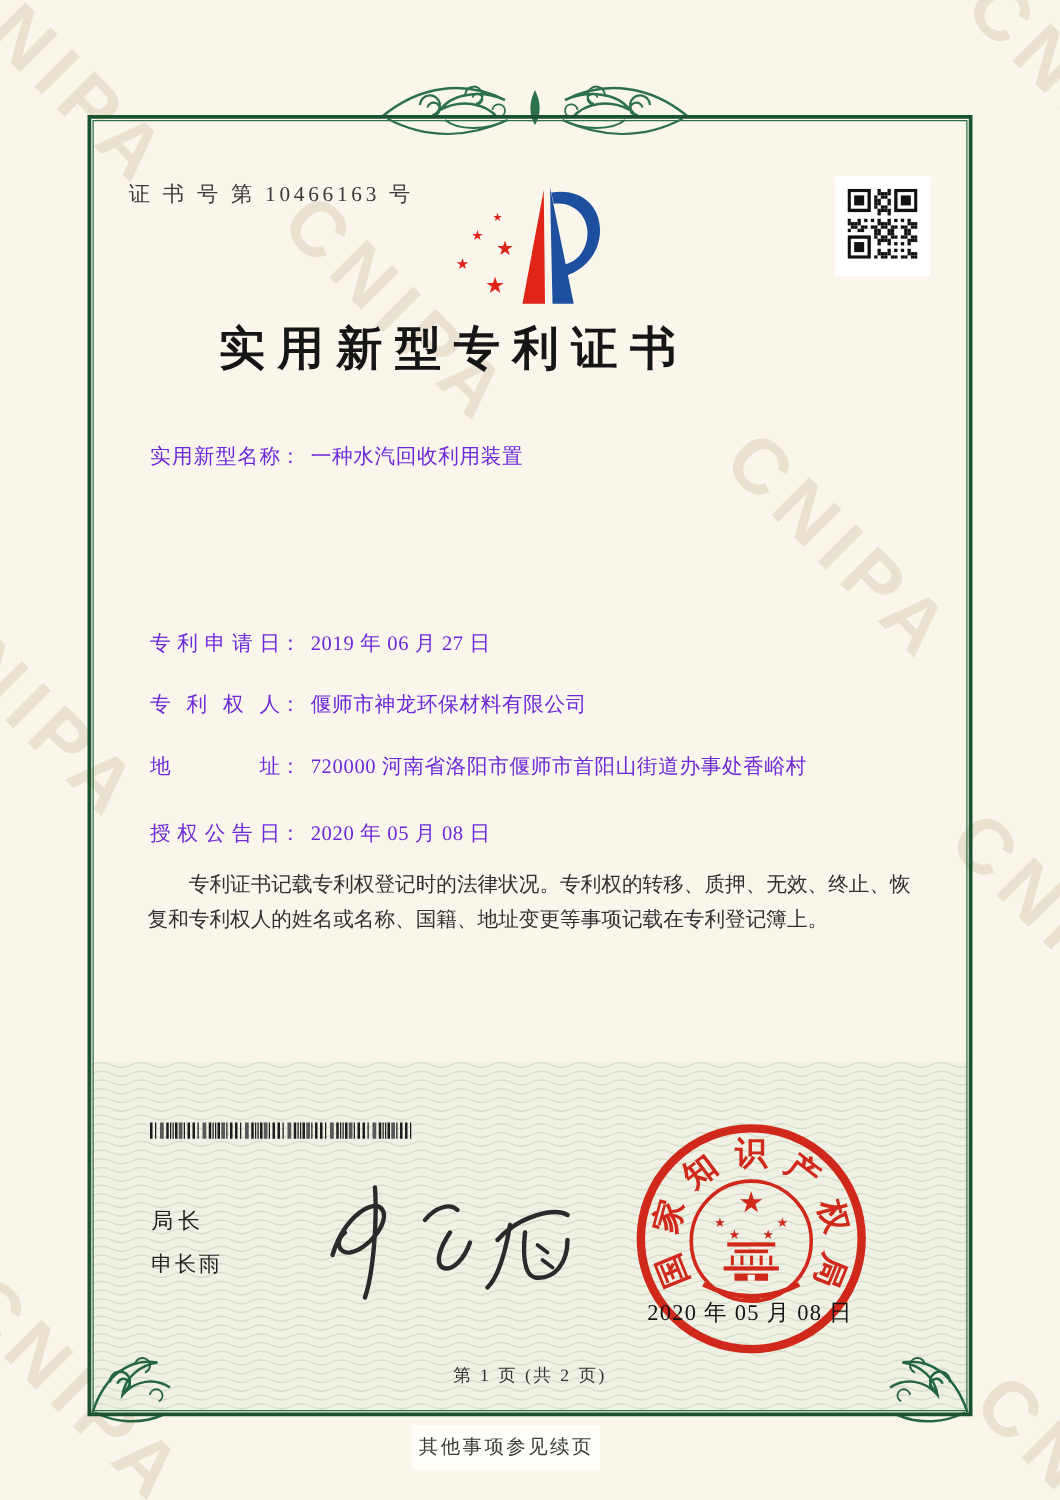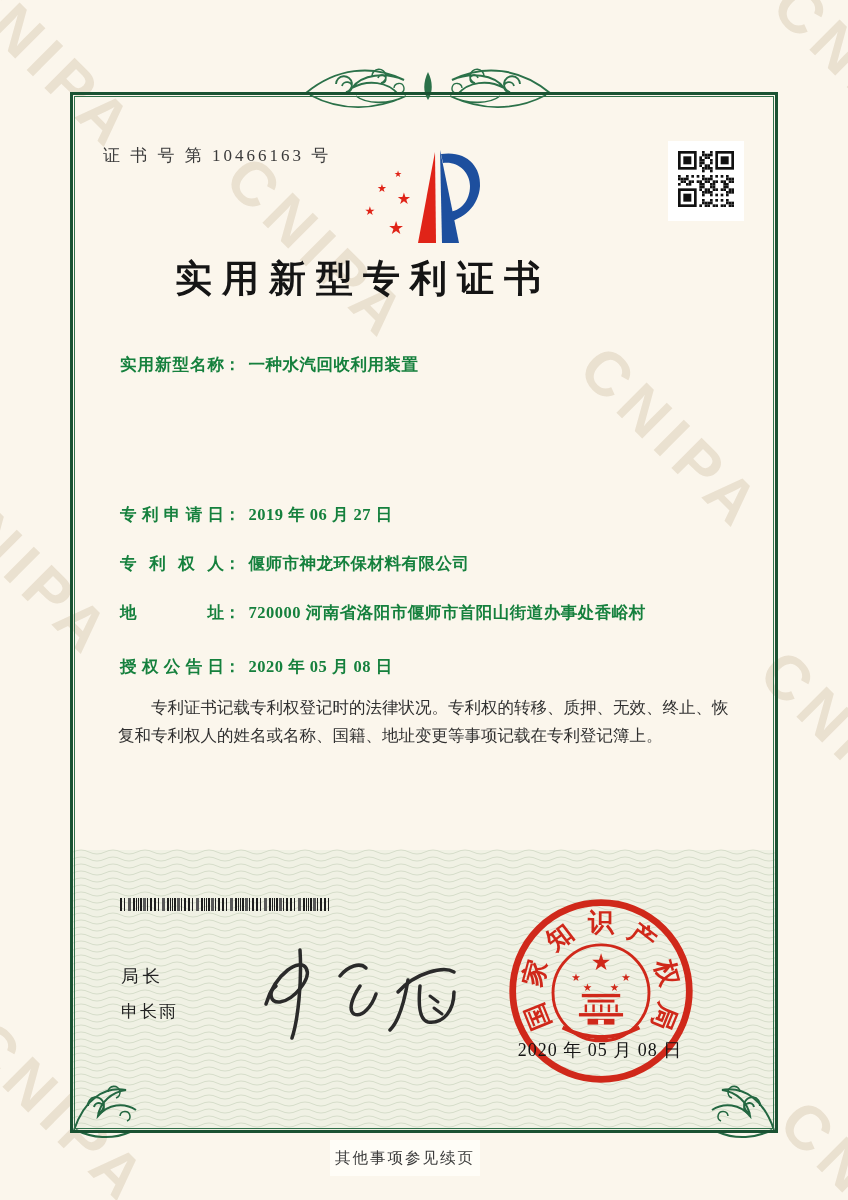--- a/index.html
+++ b/index.html
@@ -16,21 +16,21 @@
          border:3px solid #1a5232;z-index:2;pointer-events:none;}
   .frame-inner{position:absolute;left:1px;top:1px;right:1px;bottom:1px;border:1px solid #2f6f49;}
   
   .content{position:absolute;left:0;top:0;width:100%;height:100%;z-index:3;}
   .cert-no{position:absolute;left:103px;top:144px;font-size:17px;letter-spacing:3px;color:#3a3a3a;}
   .logo{position:absolute;left:352px;top:142px;}
   .qr-box{position:absolute;left:668px;top:141px;width:76px;height:80px;background:#ffffff;}
   .qr-box svg{position:absolute;left:10px;top:10px;}
   .title{position:absolute;left:70px;top:254px;width:576px;text-align:center;font-size:37px;
          font-weight:bold;letter-spacing:10px;text-indent:10px;color:#151515;}
-  .field-row{position:absolute;left:120px;width:640px;font-size:16.5px;color:#15803d;font-weight:bold;}
+  .field-row{position:absolute;left:120px;width:640px;font-size:16.5px;color:#6d28d9;}
   .f-label{display:inline-block;width:104px;text-align:justify;text-align-last:justify;}
   .f-colon{display:inline-block;margin-right:8px;}
   .f-value{letter-spacing:0.5px;}
   .pair2{position:absolute;left:265px;top:0;}
   .pair2 .f-label{width:86px;}
   .body-text{position:absolute;left:118px;top:694px;width:616px;font-size:16.5px;
              line-height:27.5px;color:#303030;}
   .body-text p{margin:0;text-indent:2em;}
   .barcode{position:absolute;left:120px;top:898px;height:13px;font-size:0;white-space:nowrap;}
   .barcode span{display:inline-block;height:13px;background:#1d1d1d;vertical-align:top;}
@@ -355,15 +355,16 @@
         <rect x="115" y="114" width="2.5" height="8"></rect>
         <rect x="77" y="123" width="46" height="3.5"></rect>
         <rect x="86" y="129" width="28" height="6"></rect>
         <rect x="97" y="130" width="6" height="5" fill="#fbf6ec"></rect>
         <path d="M60,138 Q100,158 140,138" fill="none" stroke="#d0281a" stroke-width="4"></path>
         <rect x="93" y="146" width="14" height="6"></rect>
       </g>
     </svg>
     <div class="seal-date">2020 年 05 月 08 日</div>
 
+    <div class="page-num">第 1 页 (共 2 页)</div>
     <div class="cont-note">其他事项参见续页</div>
   </div>
 </div>
 
 </body></html>

